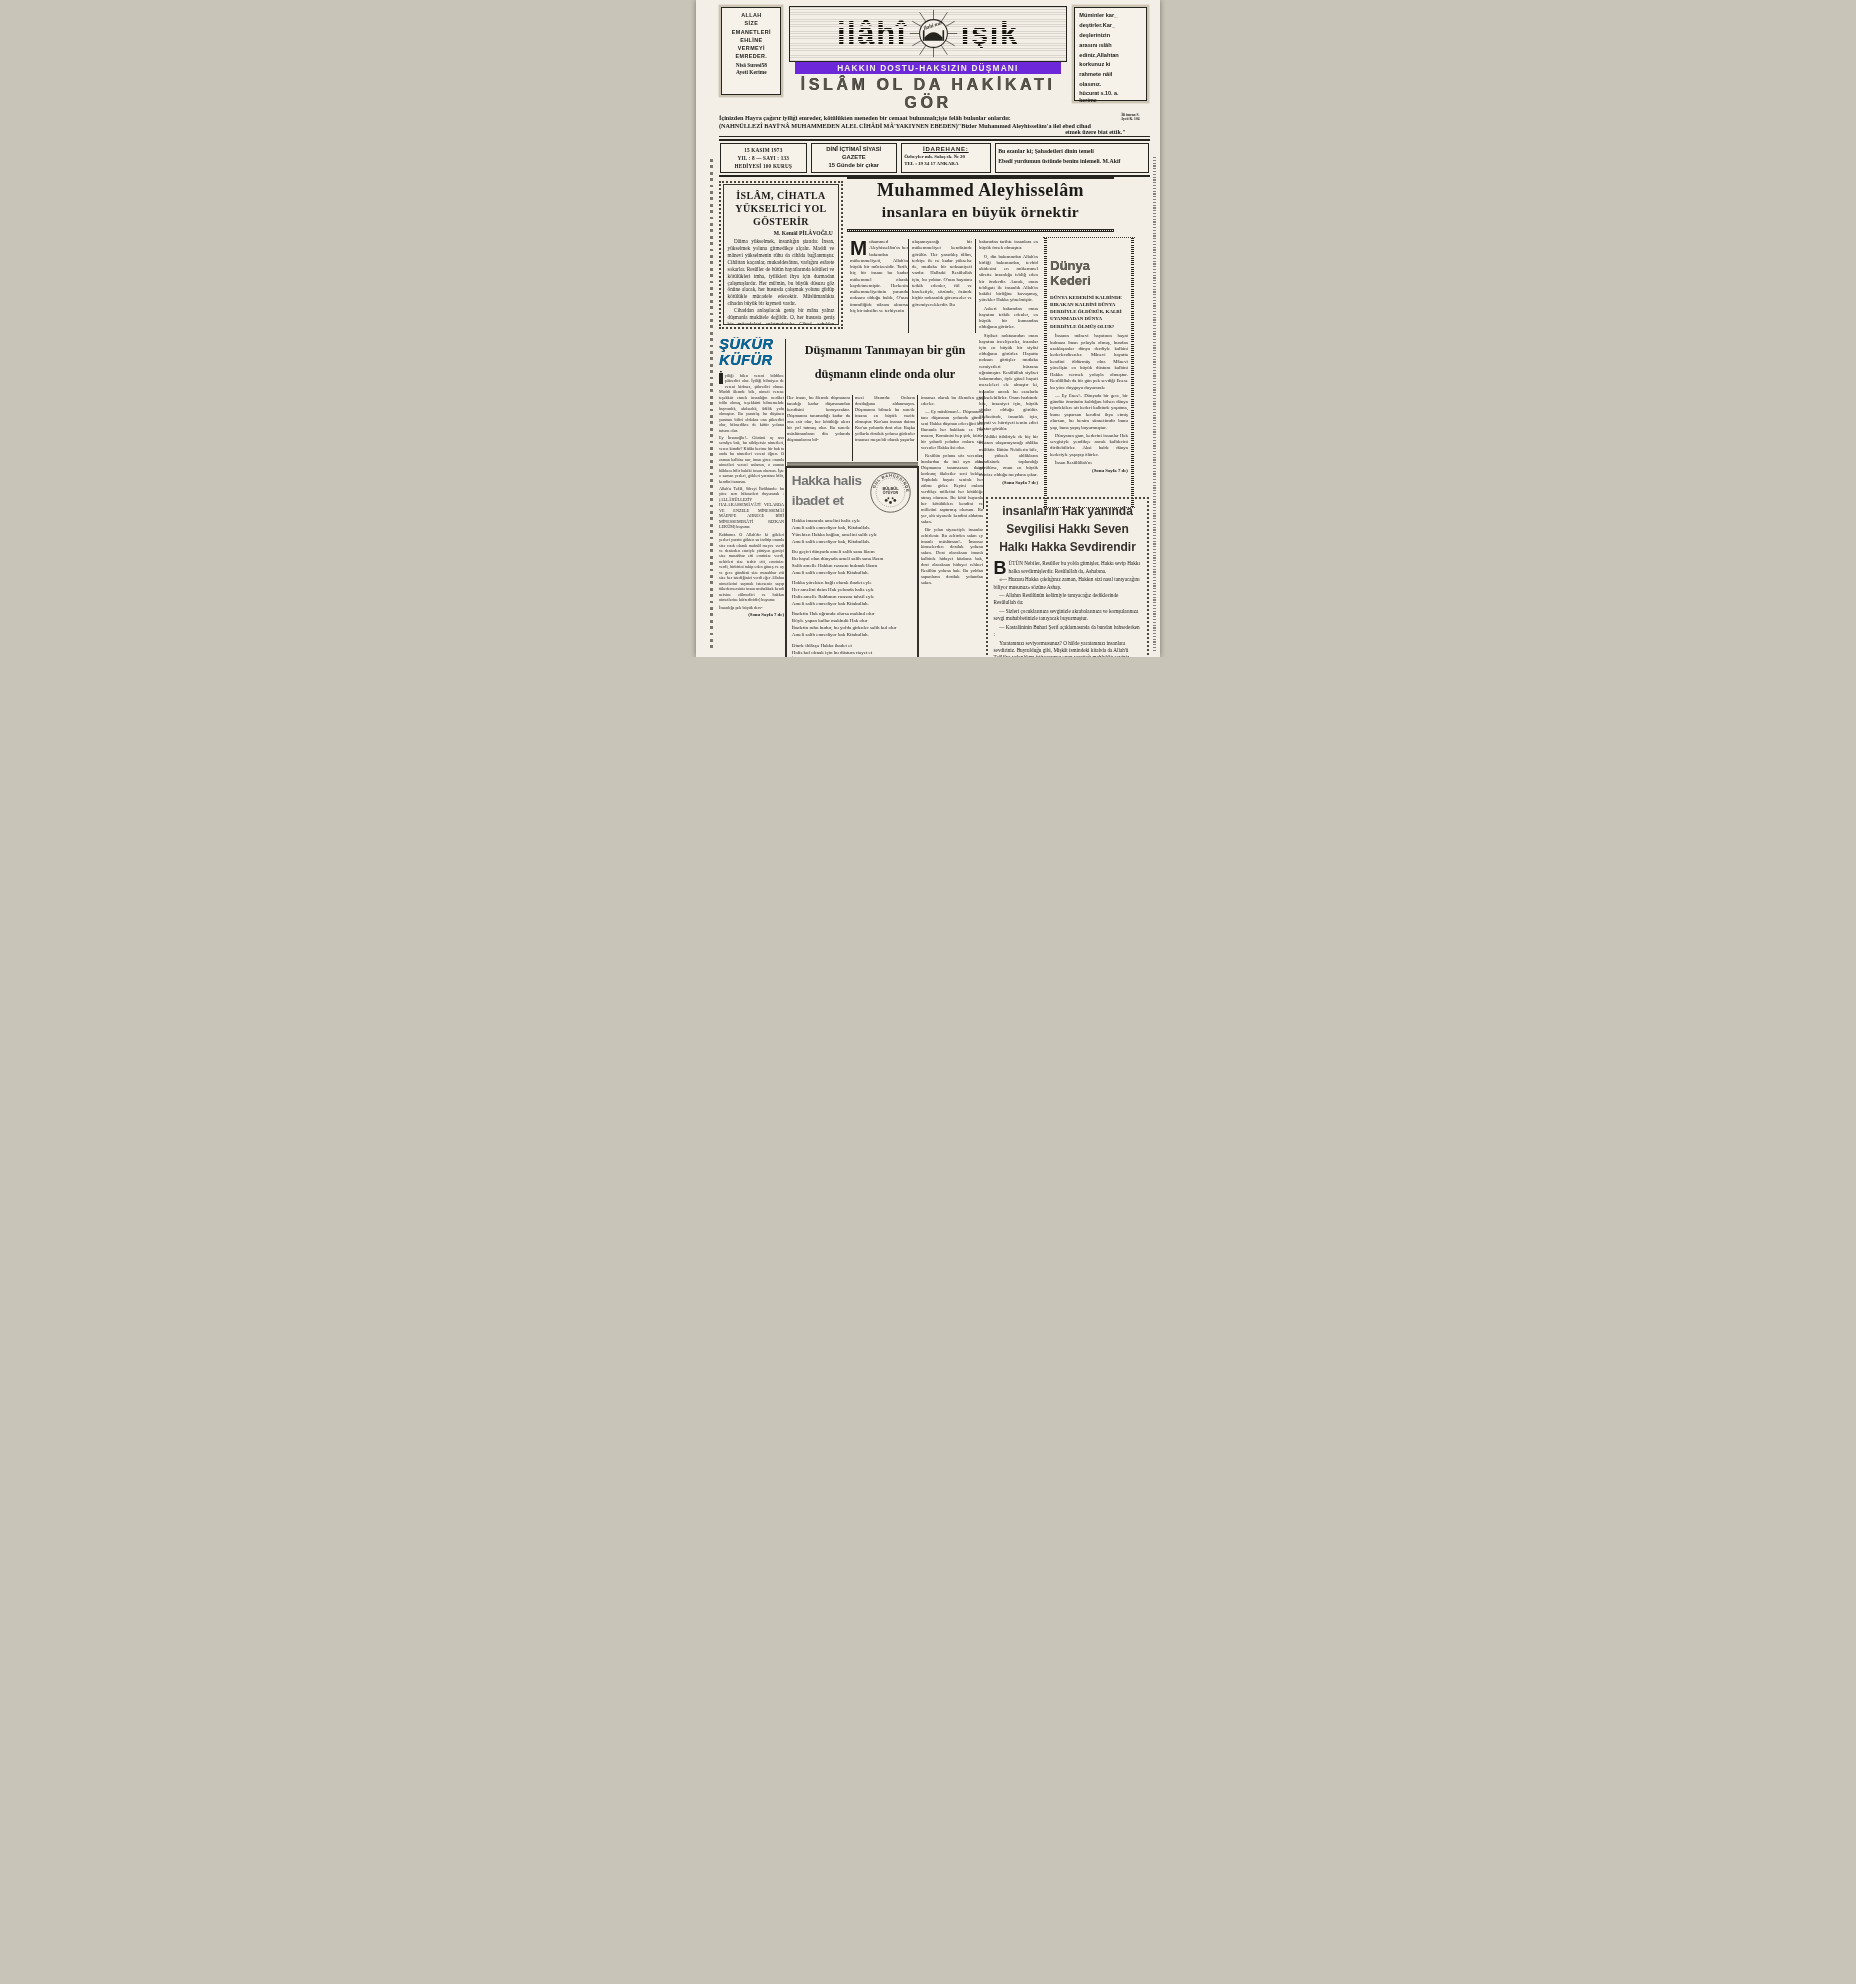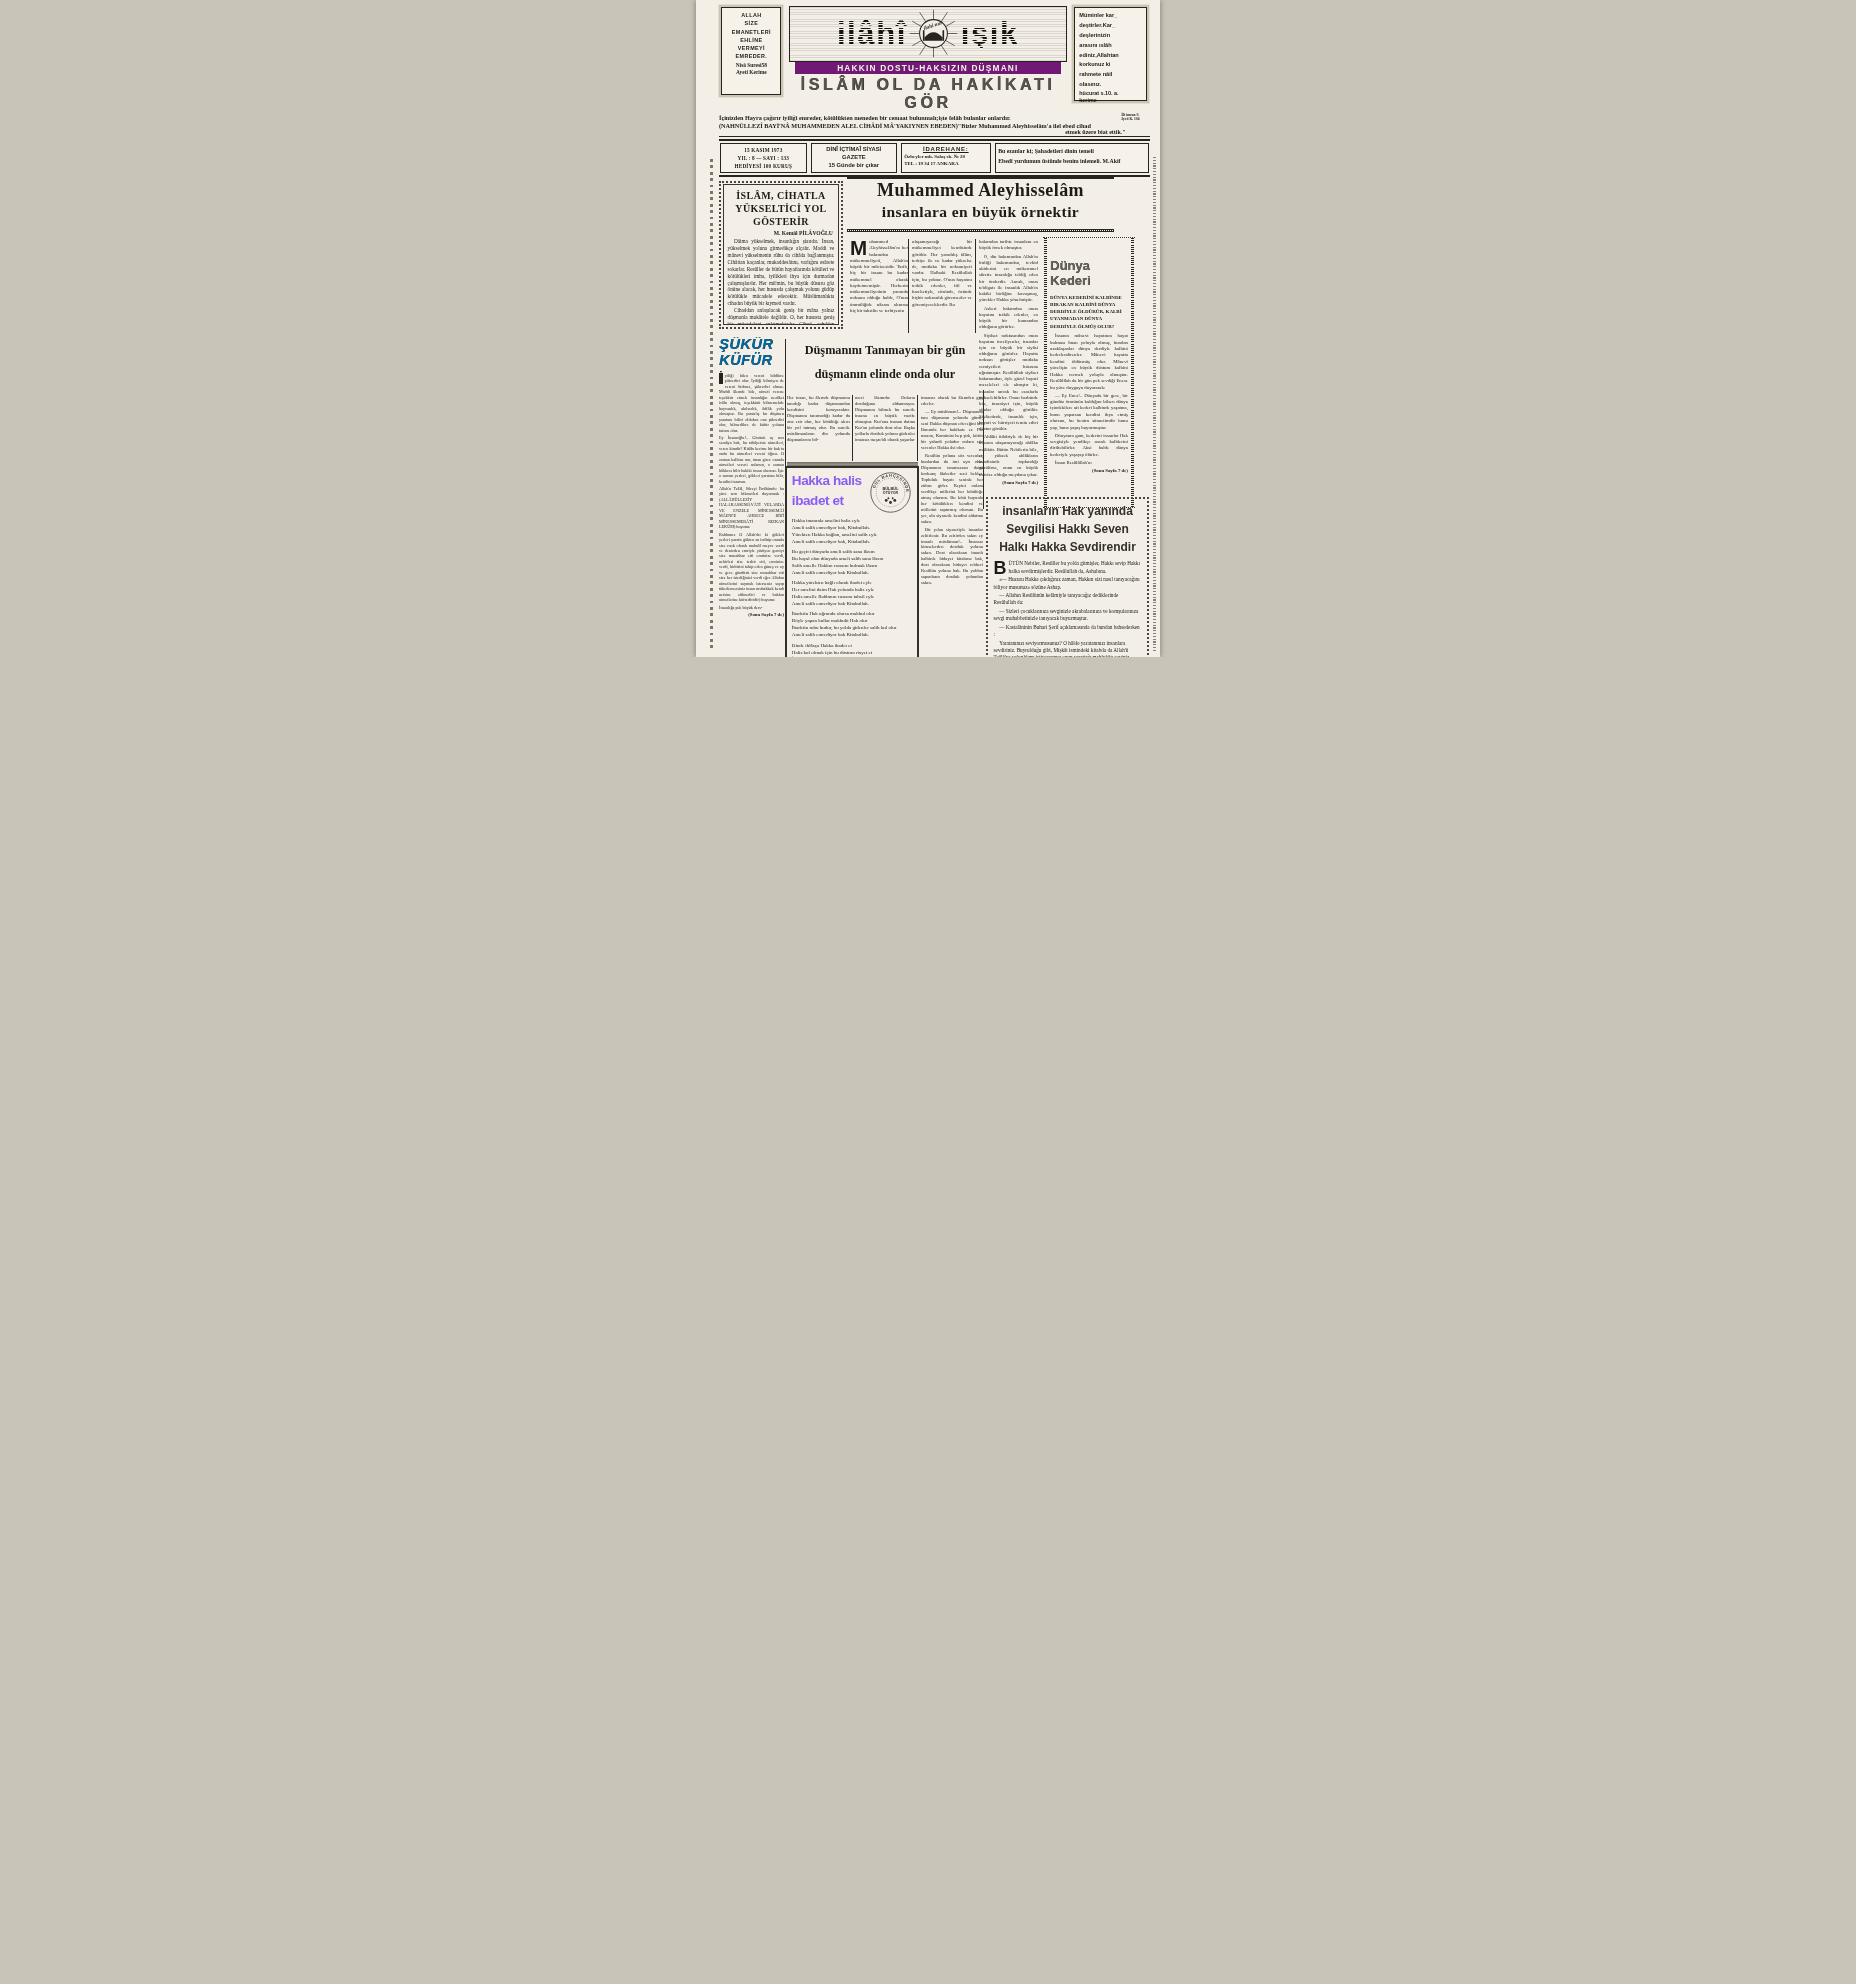--- a/index.html
+++ b/index.html
@@ -25,21 +25,21 @@
   .right-box .box-source { font-family:"Liberation Sans",sans-serif; font-weight:800; margin-top:0.8px; }
 
   .logo-area { flex:1; text-align:center; position:relative; }
   .logo-row { display:flex; align-items:center; justify-content:center; gap:2.4px; height:56px;
               background:repeating-linear-gradient(180deg, rgba(40,38,33,.12) 0 0.8px, transparent 0.8px 2.4px); border:0.8px solid #26241f; margin:0.8px 0.8px 0 0.8px; }
   .logo-word { font-family:"Liberation Sans","DejaVu Sans",sans-serif; font-weight:900; font-size:31px; letter-spacing:1.6px; color:#17150f; line-height:1; }
   @supports ((-webkit-background-clip:text) or (background-clip:text)) {
     .logo-word { background:repeating-linear-gradient(180deg,#17150f 0 1.6px,#f3efe7 1.6px 2.4px);
                  -webkit-background-clip:text; background-clip:text; color:transparent; }
   }
-  .band { background:#701a75; color:#f6f2e9; font-family:"Liberation Sans",sans-serif; font-weight:800;
+  .band { background:#6d28d9; color:#f6f2e9; font-family:"Liberation Sans",sans-serif; font-weight:800;
           font-size:8.3px; letter-spacing:1.2px; padding:1.2px 0 1.6px; margin:0 7px; }
   .slogan { font-family:"Liberation Sans",sans-serif; font-weight:900; font-size:16px; letter-spacing:3.6px;
             color:#57544c; text-shadow:0.4px 0.4px 0 #26241f; margin-top:1.6px; }
 
   
   .verses { margin-top:1.6px; border-bottom:0.8px solid #26241f; padding-bottom:1.2px; }
   .verse1 { display:flex; align-items:center; gap:3.2px; }
   .verse1 .vtext { flex:1; font-weight:700; font-size:6.2px; text-align:justify; }
   .verse1 .vref { font-size:3.6px; font-weight:700; line-height:1.1; text-align:left; width:29px; }
   .verse2 { font-weight:700; font-size:6.2px; text-align:left; margin-top:0.8px; }
@@ -112,21 +112,21 @@
   .dc2 { left:136px; width:60px; height:66px; overflow:hidden; }
   .dc3 { left:202px; width:62px; height:292px; overflow:hidden; }
   .dr1 { left:133px; top:216px; height:66px; }
   .dr2 { left:198px; top:216px; height:66px; }
   .graybar { left:68px; top:283px; width:131px; height:3.6px; background:linear-gradient(180deg,#6e6a60,#9a958a 60%,#6e6a60); }
   .vrule-a { left:66px; top:160px; height:351px; width:0.6px; }
   .vrule-c { left:264px; top:211px; height:119px; width:0.6px; }
 
   .hakka-box { left:66px; top:287px; width:134px; height:218px; border:2.4px double #33302a; padding:3.2px 4.8px; overflow:hidden; }
   .hakka-head { display:flex; justify-content:space-between; align-items:flex-start; }
-  .hakka-title { font-family:"Liberation Sans",sans-serif; font-weight:900; font-size:13.5px; line-height:1.45; color:#8b5cf6; letter-spacing:-0.4px; }
+  .hakka-title { font-family:"Liberation Sans",sans-serif; font-weight:900; font-size:13.5px; line-height:1.45; color:#737373; letter-spacing:-0.4px; }
   .stanza { font-size:5px; line-height:1.38; margin-top:3.6px; }
 
   .insan-box { left:267px; top:318px; width:163px; height:182px; border:2px dotted #4a463e; padding:3.2px 5.6px; overflow:hidden; }
   .insan-title { font-family:"Liberation Sans",sans-serif; font-weight:900; font-size:12px; text-align:center; line-height:1.5;
                  color:#34312b; letter-spacing:0; margin-bottom:4px; }
   .insan-box p { font-size:5.2px; line-height:1.38; margin-bottom:1.6px; text-indent:5.6px; }
   .insan-box p.first { text-indent:0; }
 </style>
 </head>
 <body>

